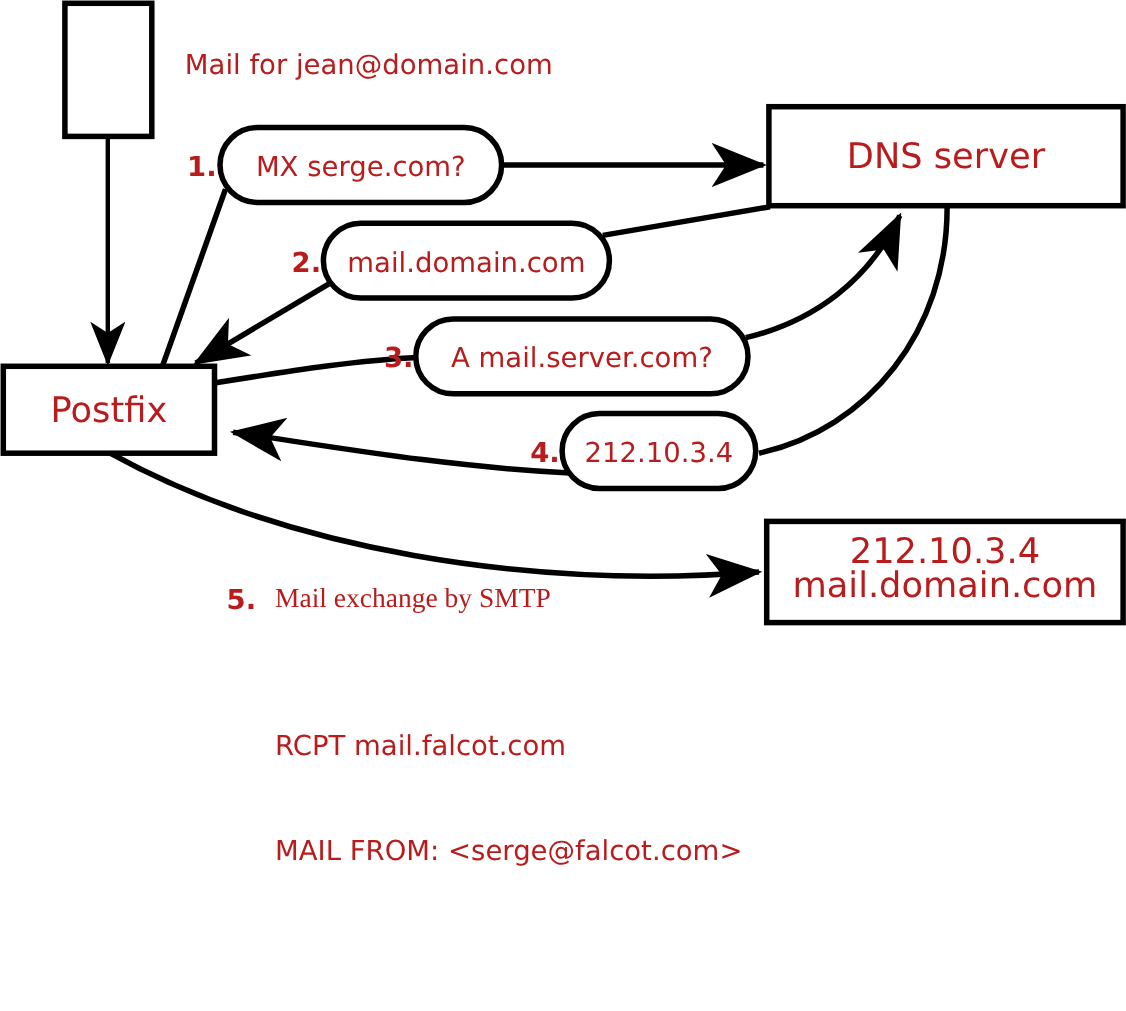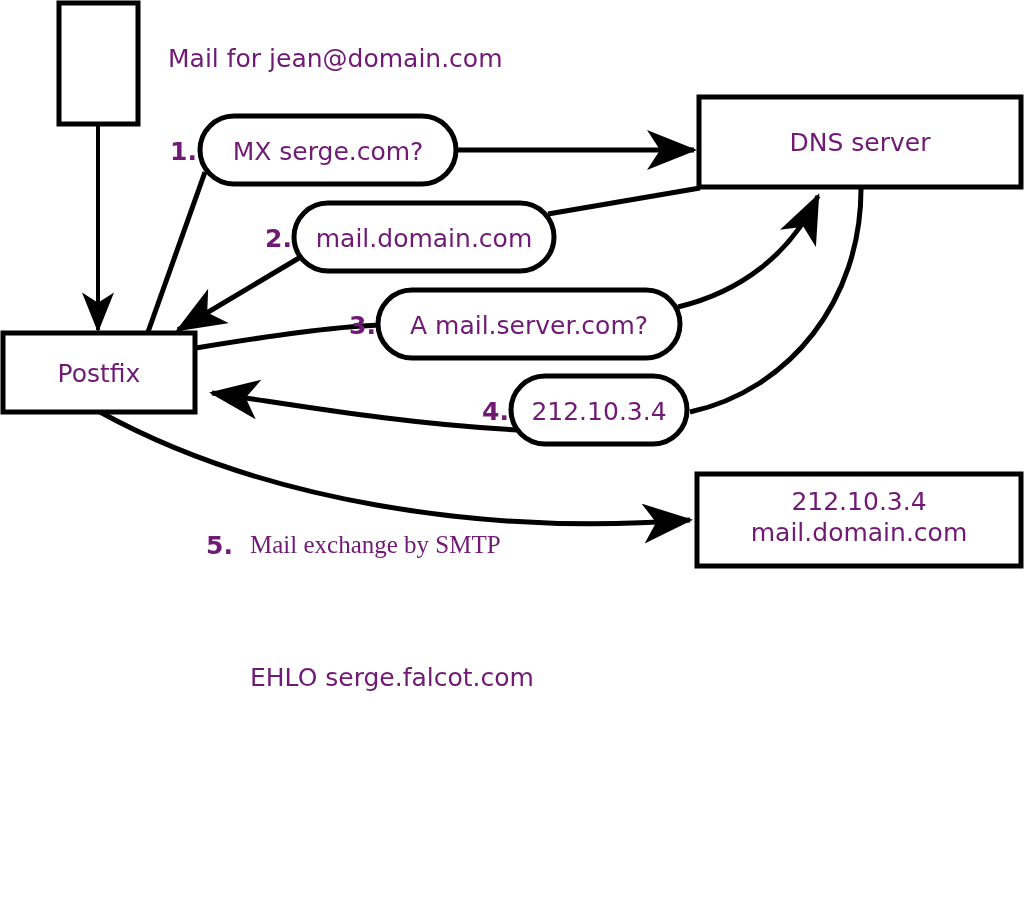--- a/index.html
+++ b/index.html
@@ -17,26 +17,26 @@
   }
   svg.layer {
     position: absolute;
     left: 0;
     top: 0;
     width: 1024px;
     height: 919px;
   }
   .txt {
     position: absolute;
-    color: #701a75;
+    color: #b91c1c;
     white-space: pre;
     font-family: "DejaVu Sans", "Liberation Sans", sans-serif;
   }
   .node-label {
-    font-size: 25px;
+    font-size: 32px;
     text-align: center;
     line-height: 31px;
   }
   .bubble-label {
     font-size: 25px;
     text-align: center;
     line-height: 30px;
   }
   .step-num {
     font-size: 25px;
@@ -119,21 +119,22 @@
 
   <div class="txt bubble-label" style="left:200px; top:137px; width:256px;">MX serge.com?</div>
   <div class="txt bubble-label" style="left:294px; top:224px; width:260px;">mail.domain.com</div>
   <div class="txt bubble-label" style="left:378px; top:311px; width:302px;">A mail.server.com?</div>
   <div class="txt bubble-label" style="left:511px; top:397px; width:176px;">212.10.3.4</div>
 
   <div class="txt step5-label" style="left:206px; top:531px;">5.</div>
   <div class="txt caption" style="left:250px; top:531px;font-family:Liberation Serif, serif;">Mail exchange by SMTP</div>
 
   <div class="txt smtp-line" style="left:250px; top:598px;">
-    <div>EHLO serge.falcot.com</div>
+    <div>RCPT mail.falcot.com</div>
+    <div>MAIL FROM: &lt;serge@falcot.com&gt;</div>
     
     
     
     
     
     
     
   </div>
 
 </div>

